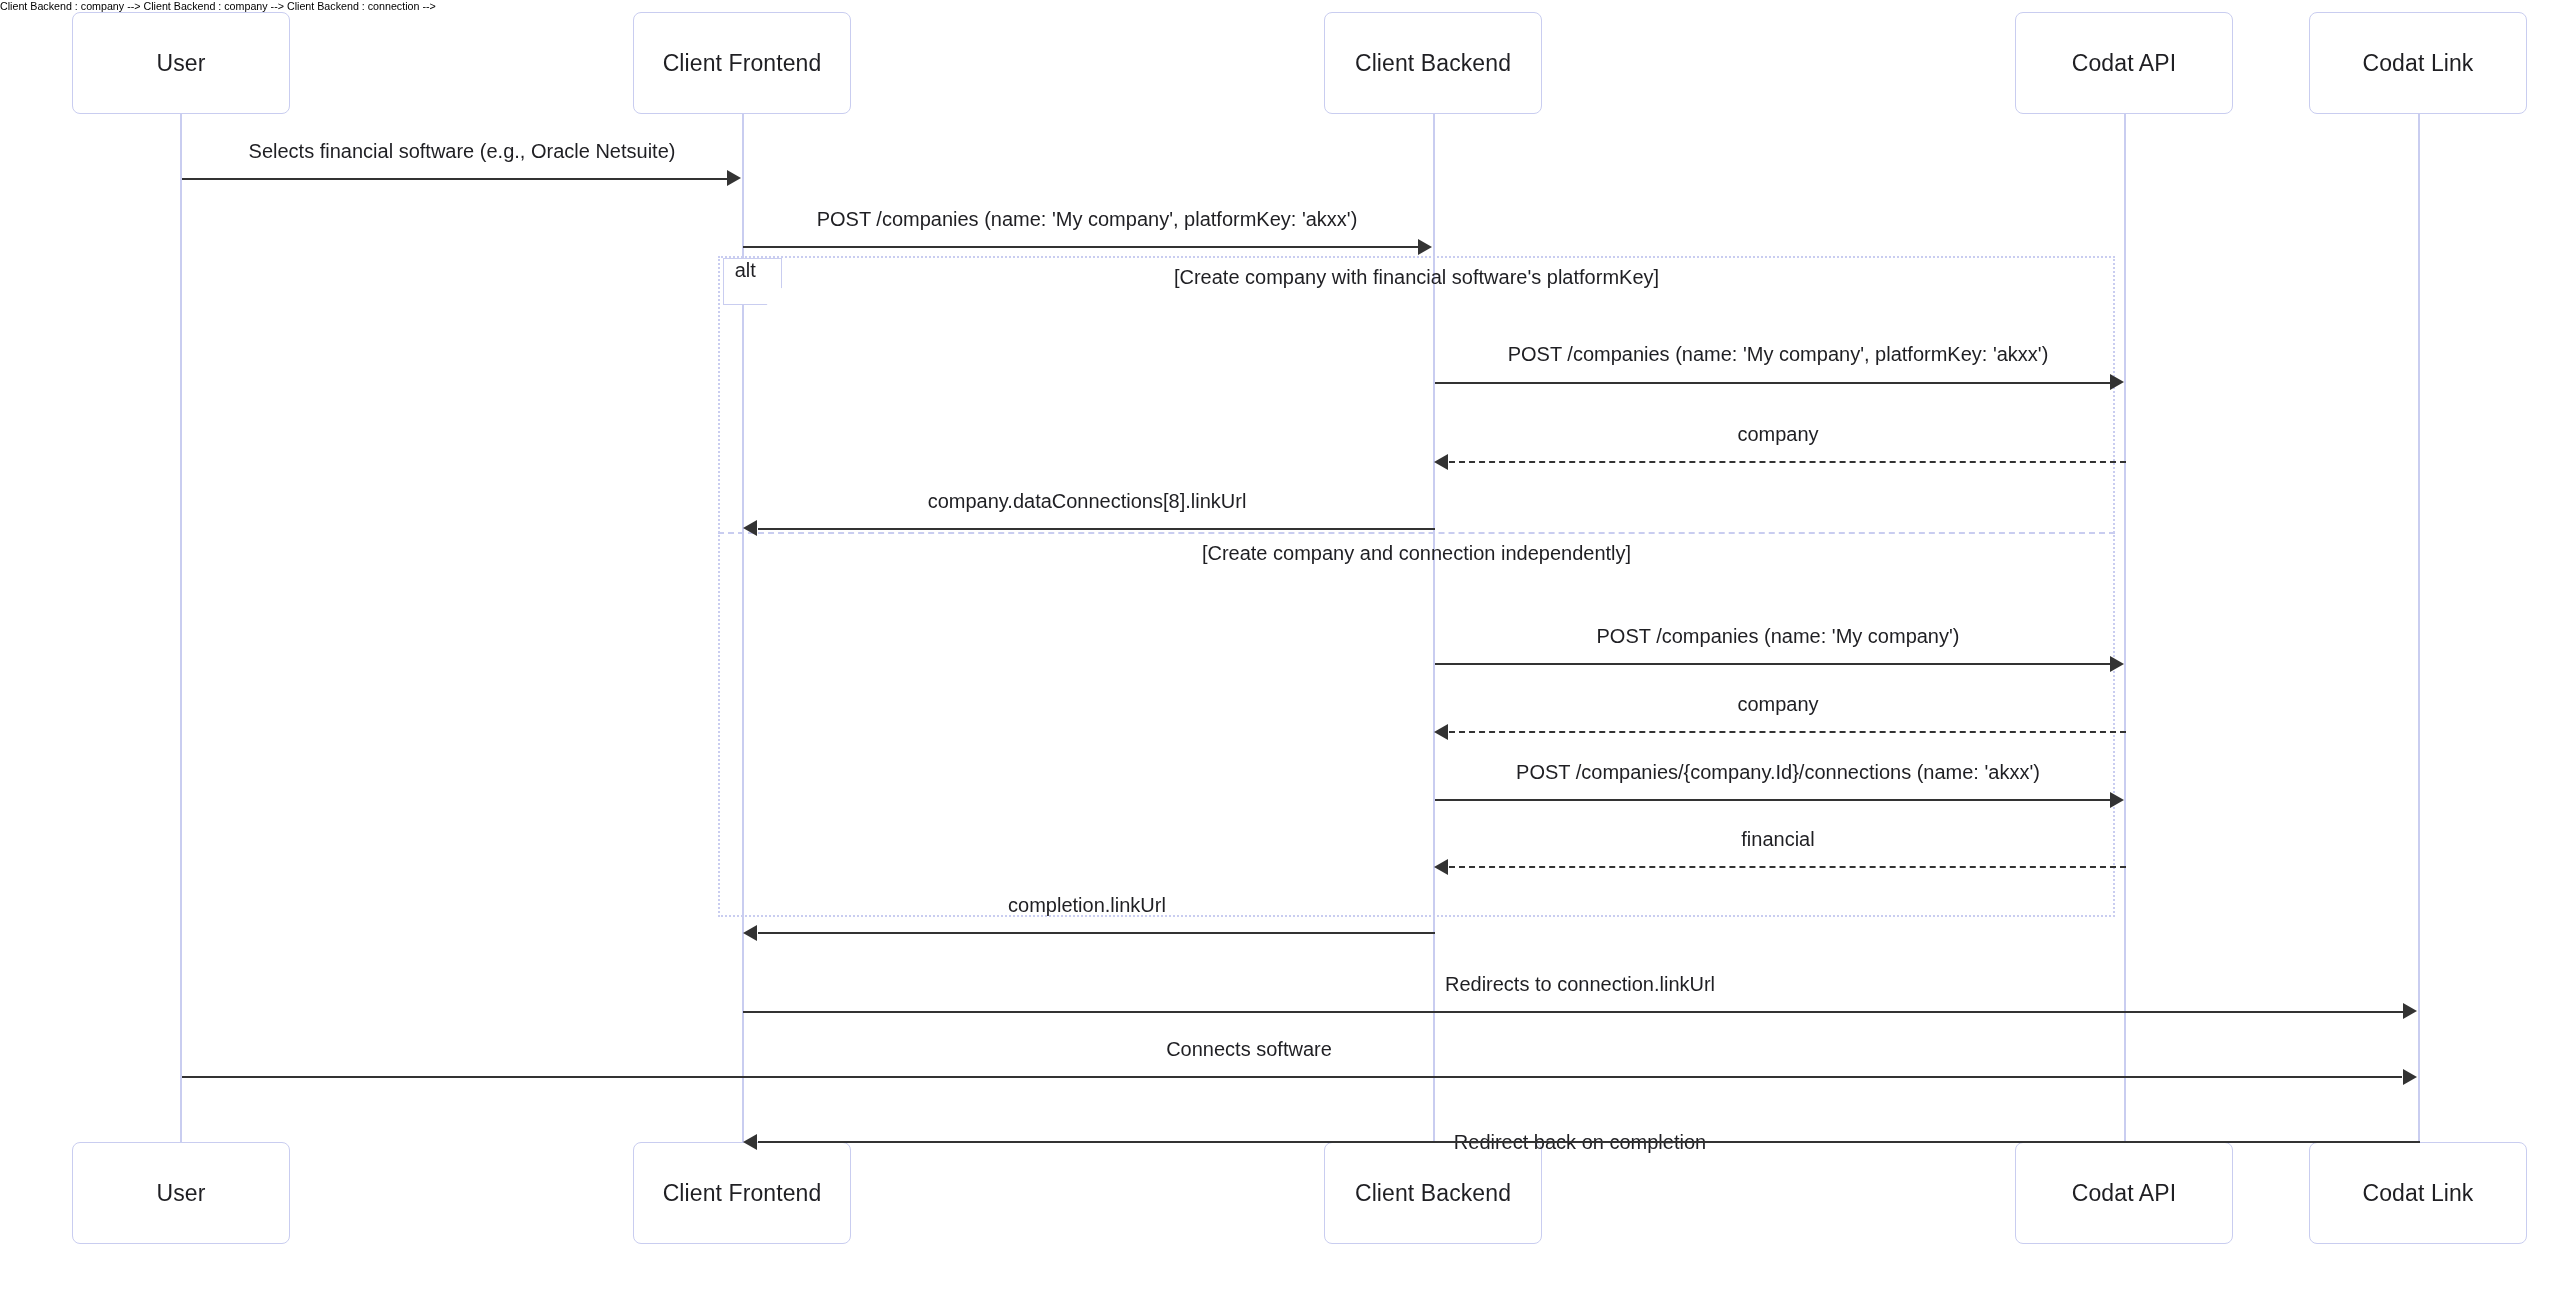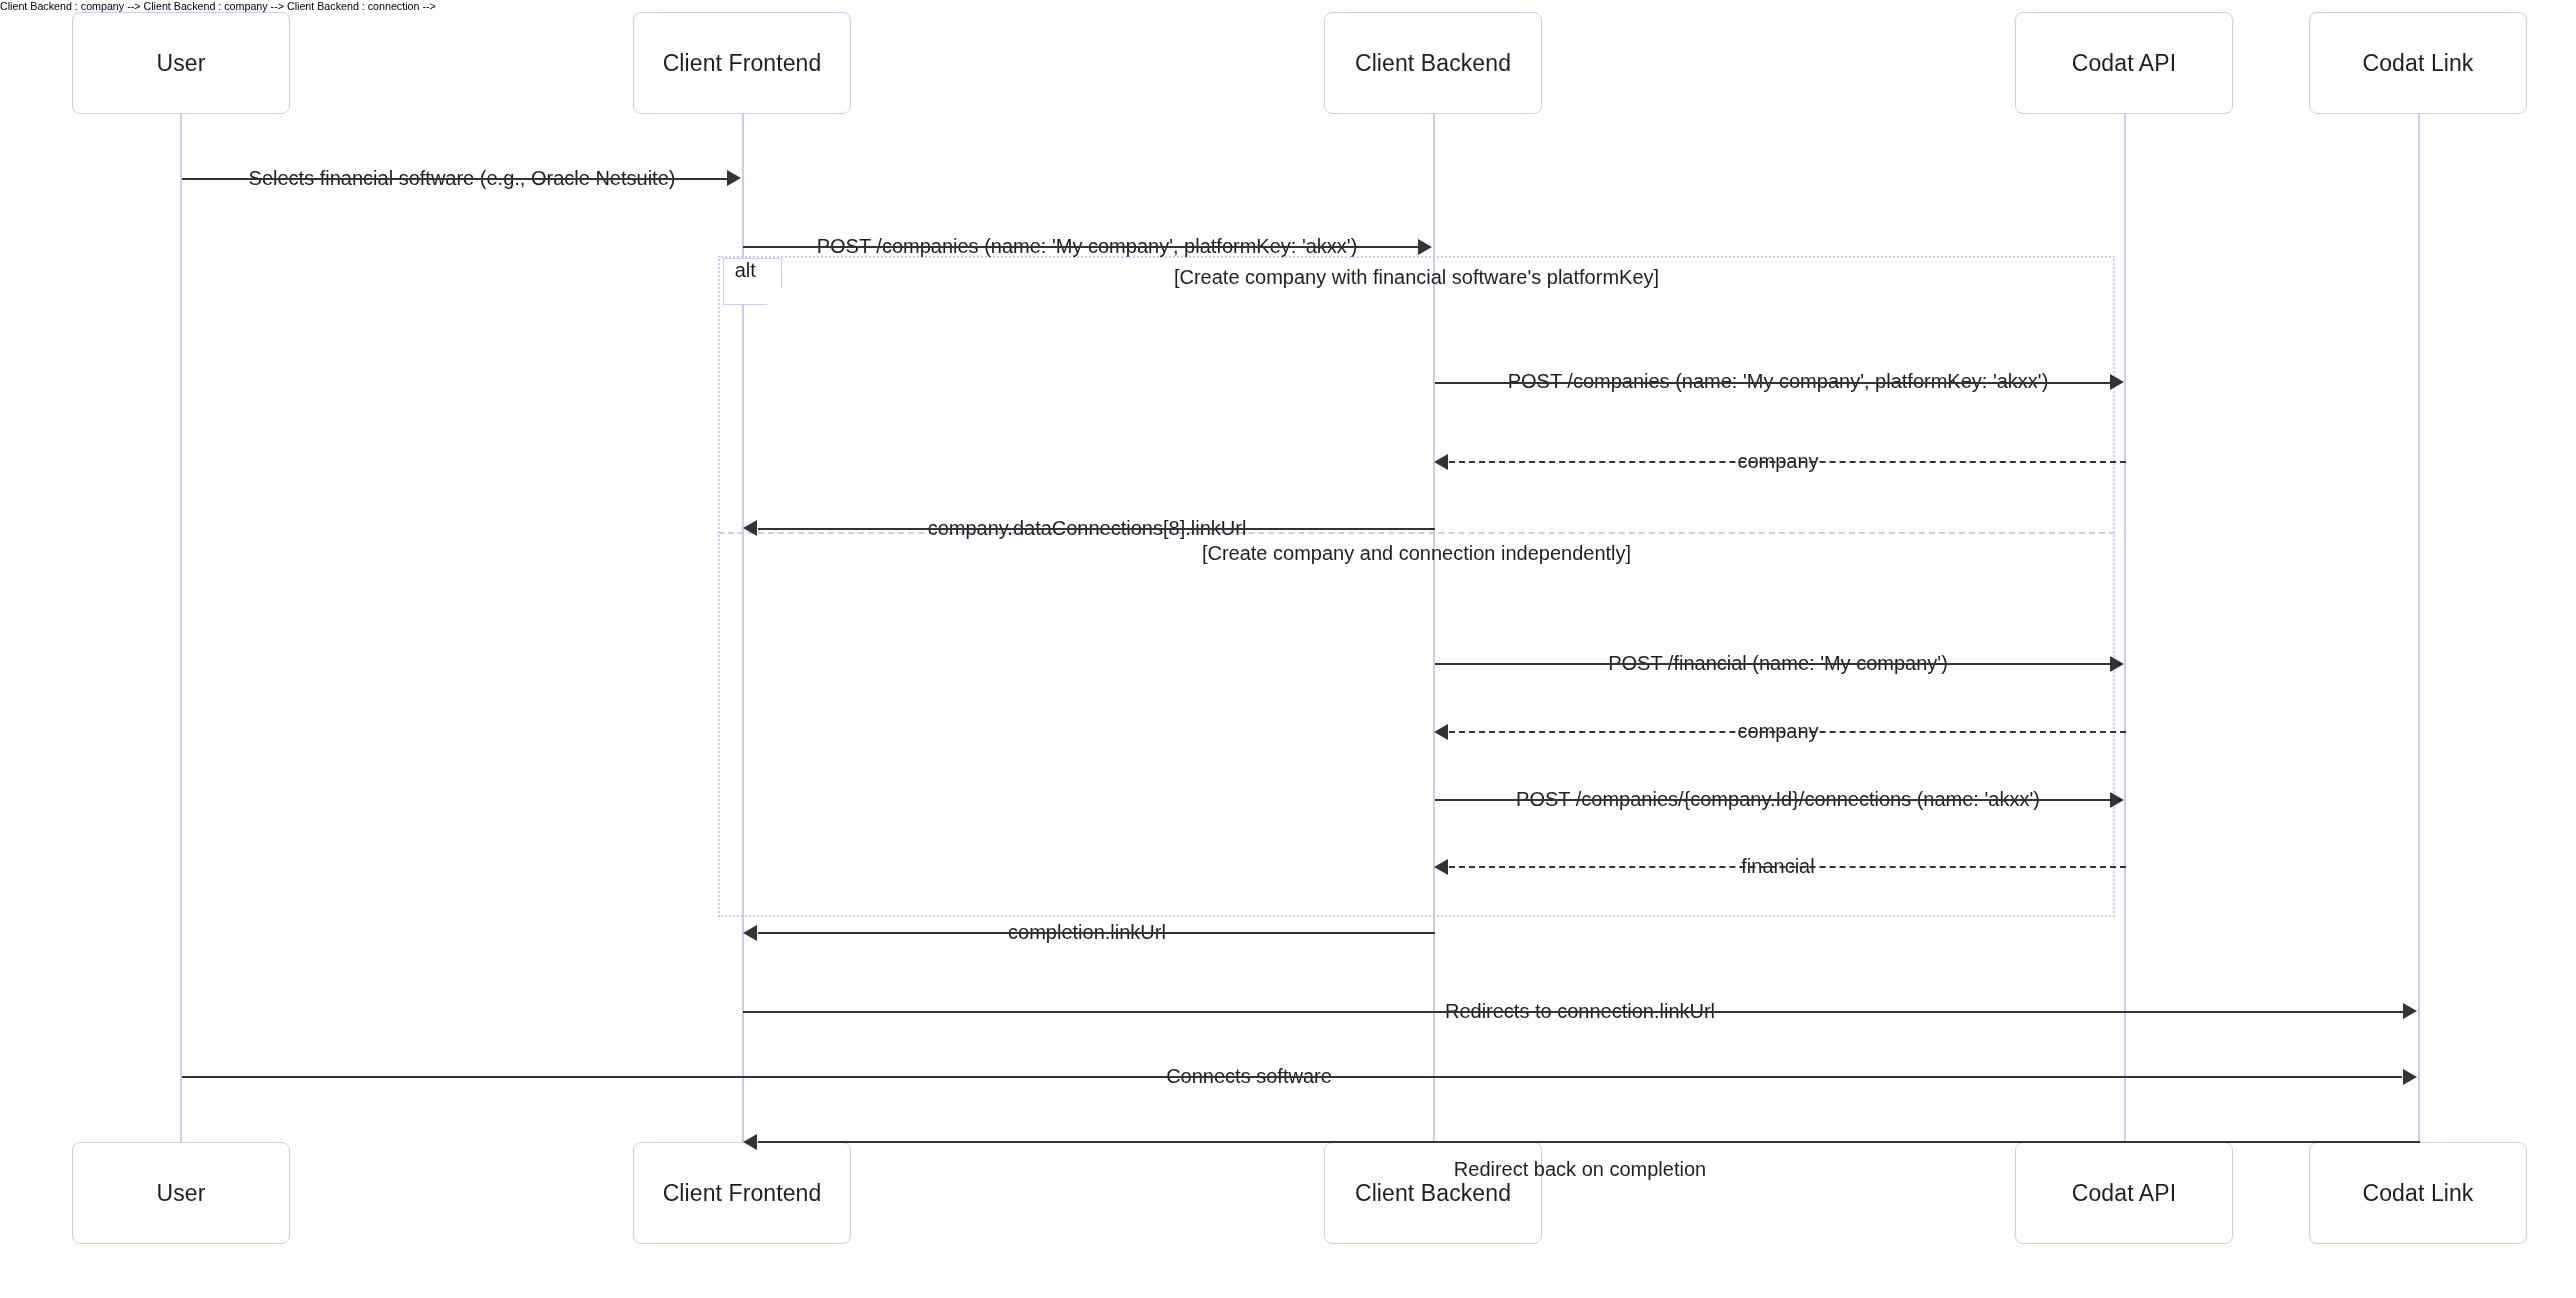--- a/index.html
+++ b/index.html
@@ -62,21 +62,20 @@
 
   
   .msg{position:absolute;}
   .msg-label{
     position:absolute;
     font-size:20px;
     color:#1f1f23;
     white-space:nowrap;
     text-align:center;
     transform:translateX(-50%);
-    margin-top:27px;
   }
   .msg-line{
     position:absolute;
     height:0;
   }
   .msg-line.solid{border-top:2px solid #333333;}
   .msg-line.dashed{border-top:2px dashed #333333;}
   .arrow-head{
     position:absolute;
     width:0;height:0;
@@ -178,21 +177,21 @@
 
   
   <div class="msg">
     <div class="msg-label" style="left:1087px;top:478px;">company.dataConnections[8].linkUrl</div>
     <div class="msg-line solid" style="left:758px;top:516px;width:677px;"></div>
     <div class="arrow-head left" style="left:743px;top:508px;"></div>
   </div>
 
   
   <div class="msg">
-    <div class="msg-label" style="left:1778px;top:613px;">POST /financial (name: 'My company')</div>
+    <div class="msg-label" style="left:1778px;top:613px;">POST /companies (name: 'My company')</div>
     <div class="msg-line solid" style="left:1435px;top:651px;width:675px;"></div>
     <div class="arrow-head right" style="left:2110px;top:644px;"></div>
   </div>
 
    Client Backend : company --&gt;
   <div class="msg">
     <div class="msg-label" style="left:1778px;top:681px;">company</div>
     <div class="msg-line dashed" style="left:1449px;top:719px;width:677px;"></div>
     <div class="arrow-head left" style="left:1434px;top:712px;"></div>
   </div>

